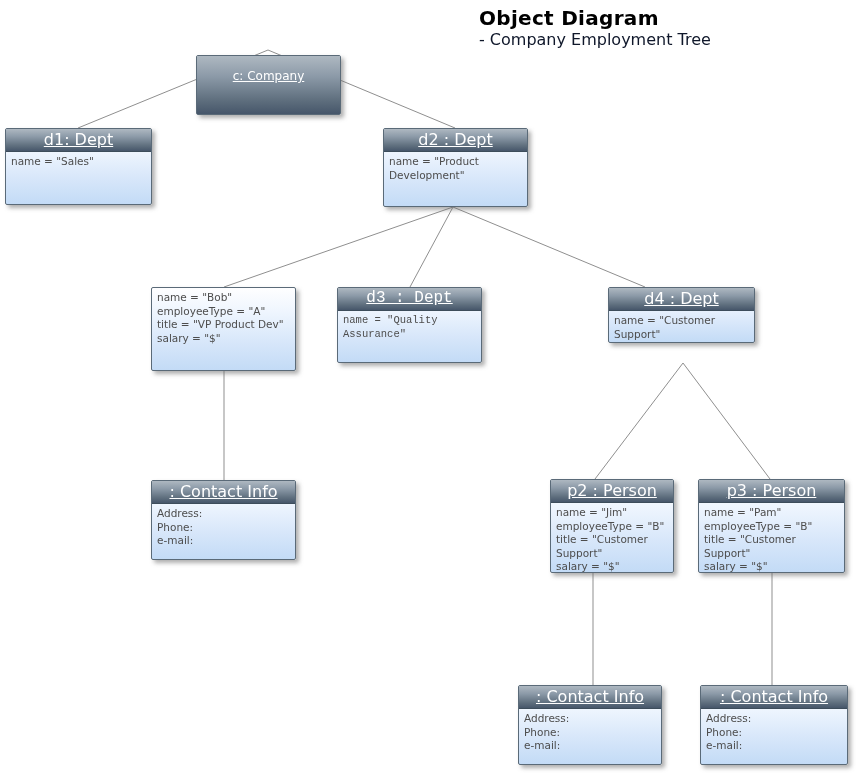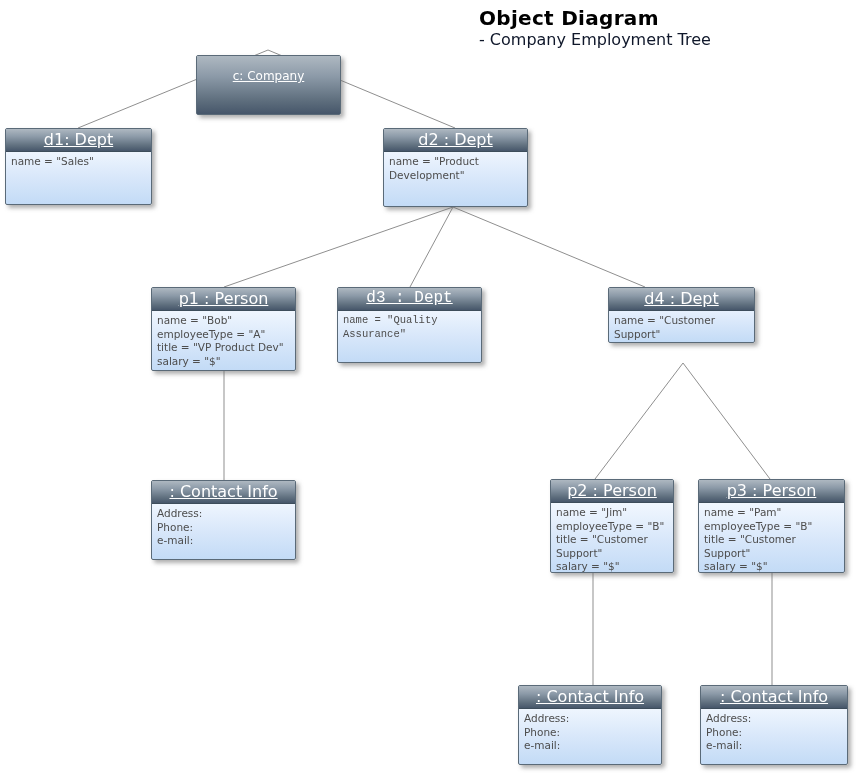--- a/index.html
+++ b/index.html
@@ -126,21 +126,20 @@
   </div>
 
   <div class="node n-d2">
     <div class="node-header">d2 : Dept</div>
     <div class="node-body">
       <div class="attr-line">name = "Product Development"</div>
     </div>
   </div>
 
   <div class="node n-p1">
-    <div class="node-header">p1 : Person</div>
     <div class="node-body">
       <div class="attr-line">name = "Bob"</div>
       <div class="attr-line">employeeType = "A"</div>
       <div class="attr-line">title = "VP Product Dev"</div>
       <div class="attr-line">salary = "$"</div>
     </div>
   </div>
 
   <div class="node n-d3">
     <div class="node-header">d3 : Dept</div>

